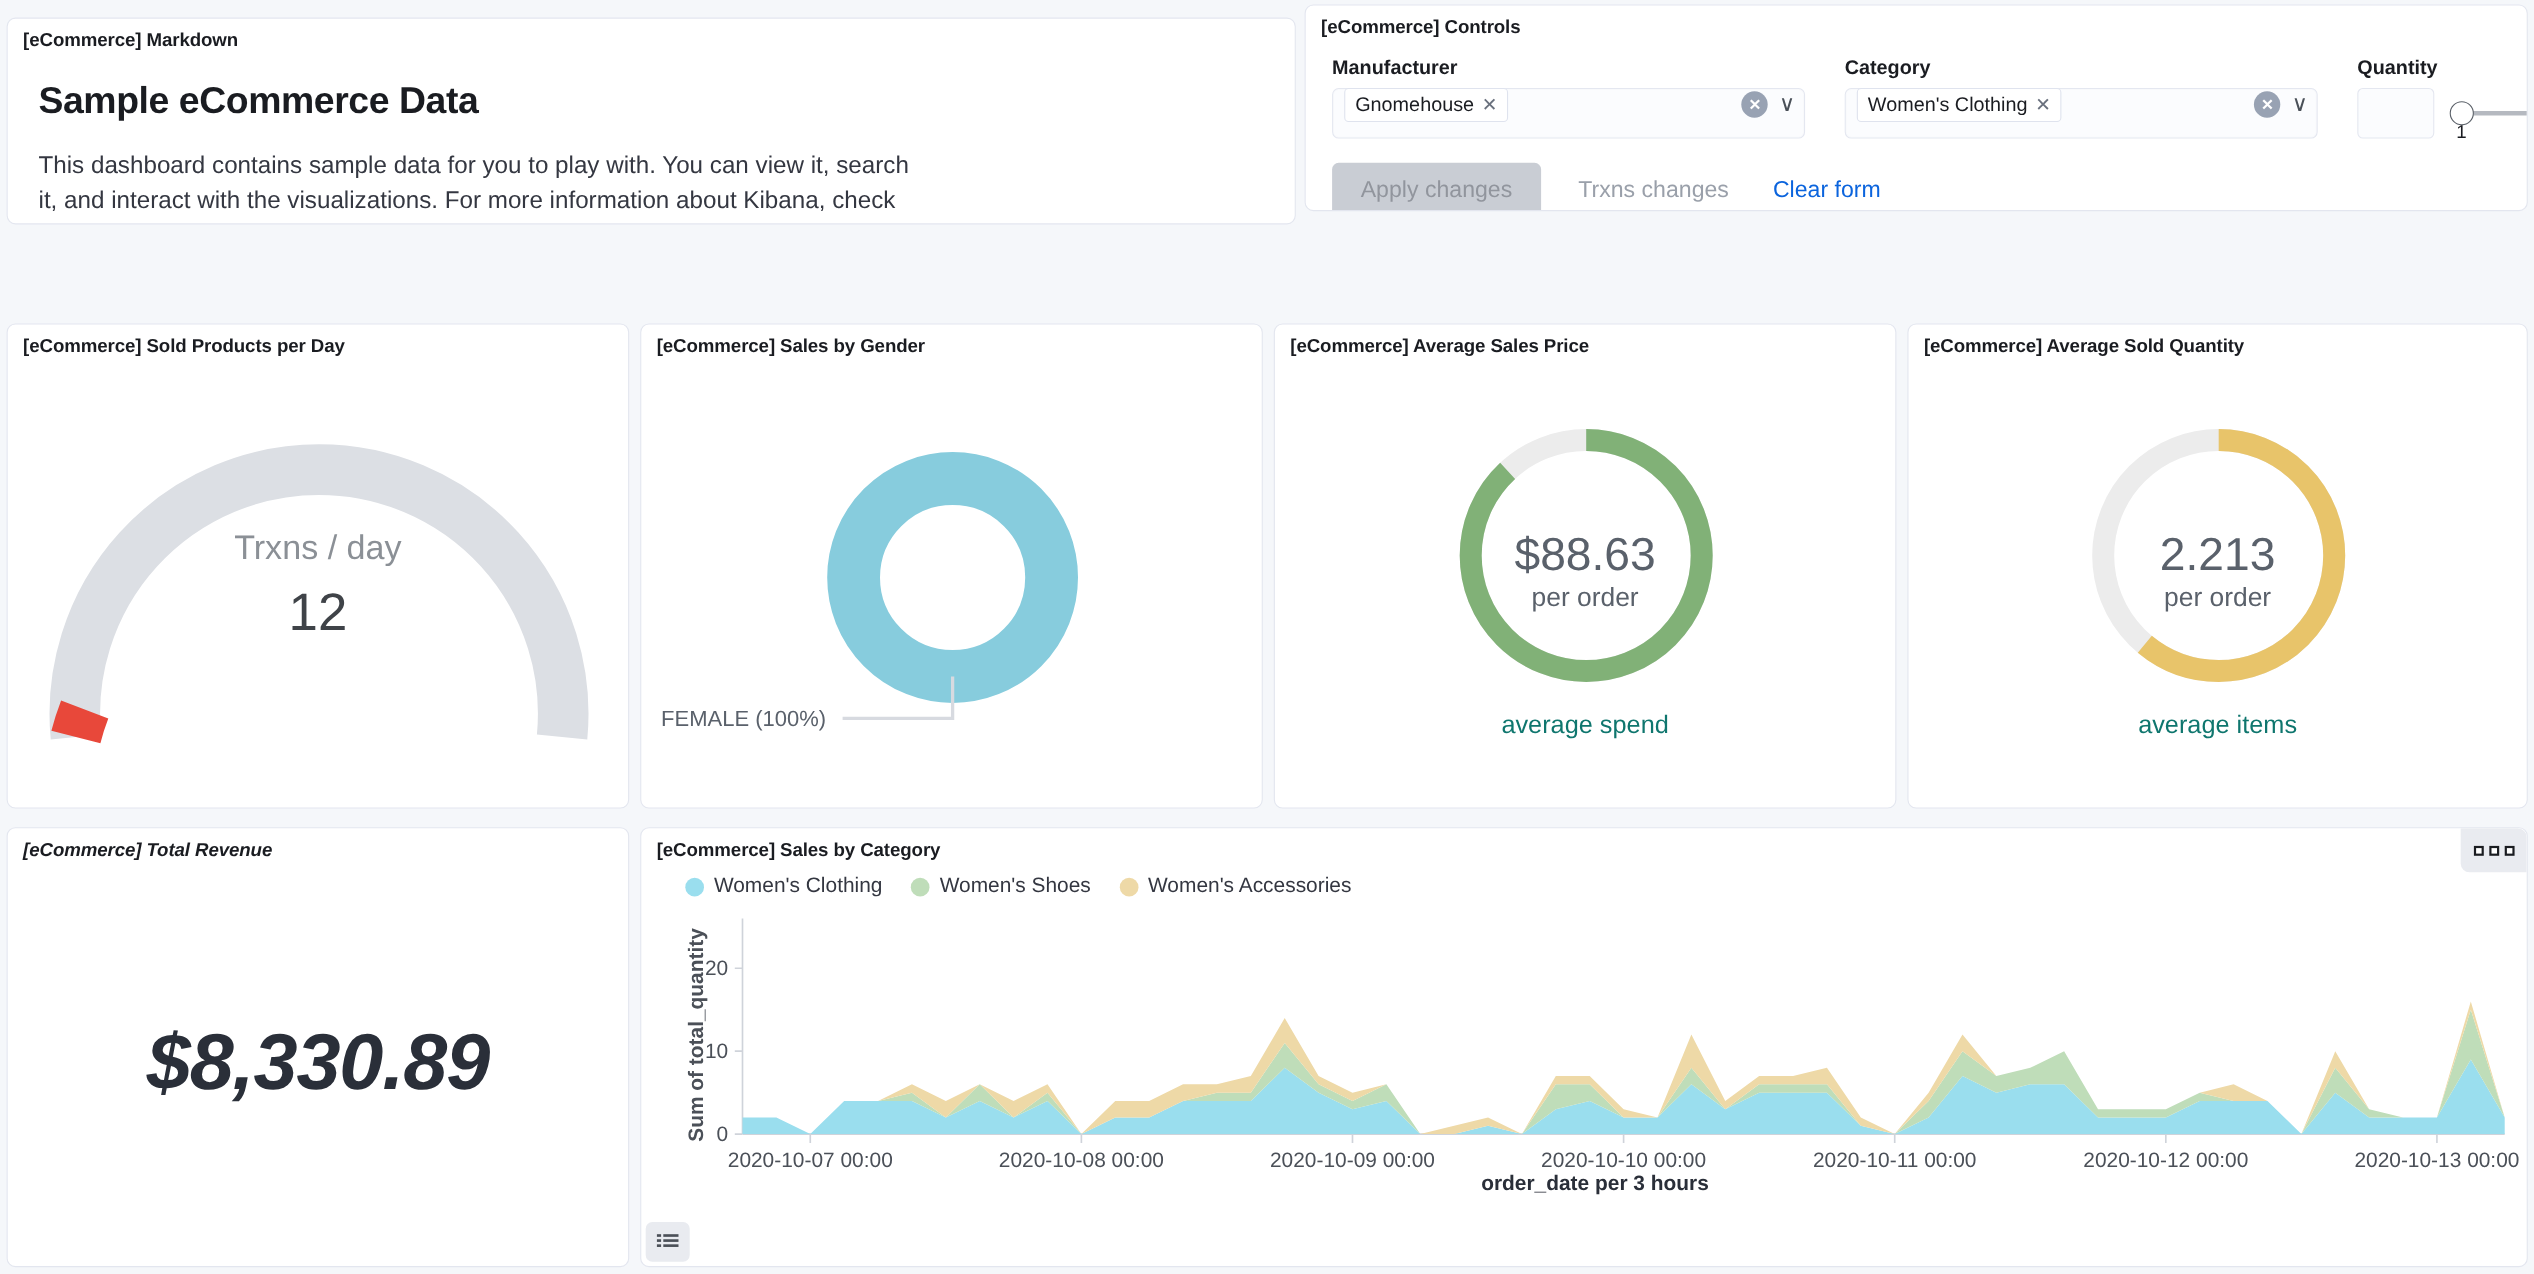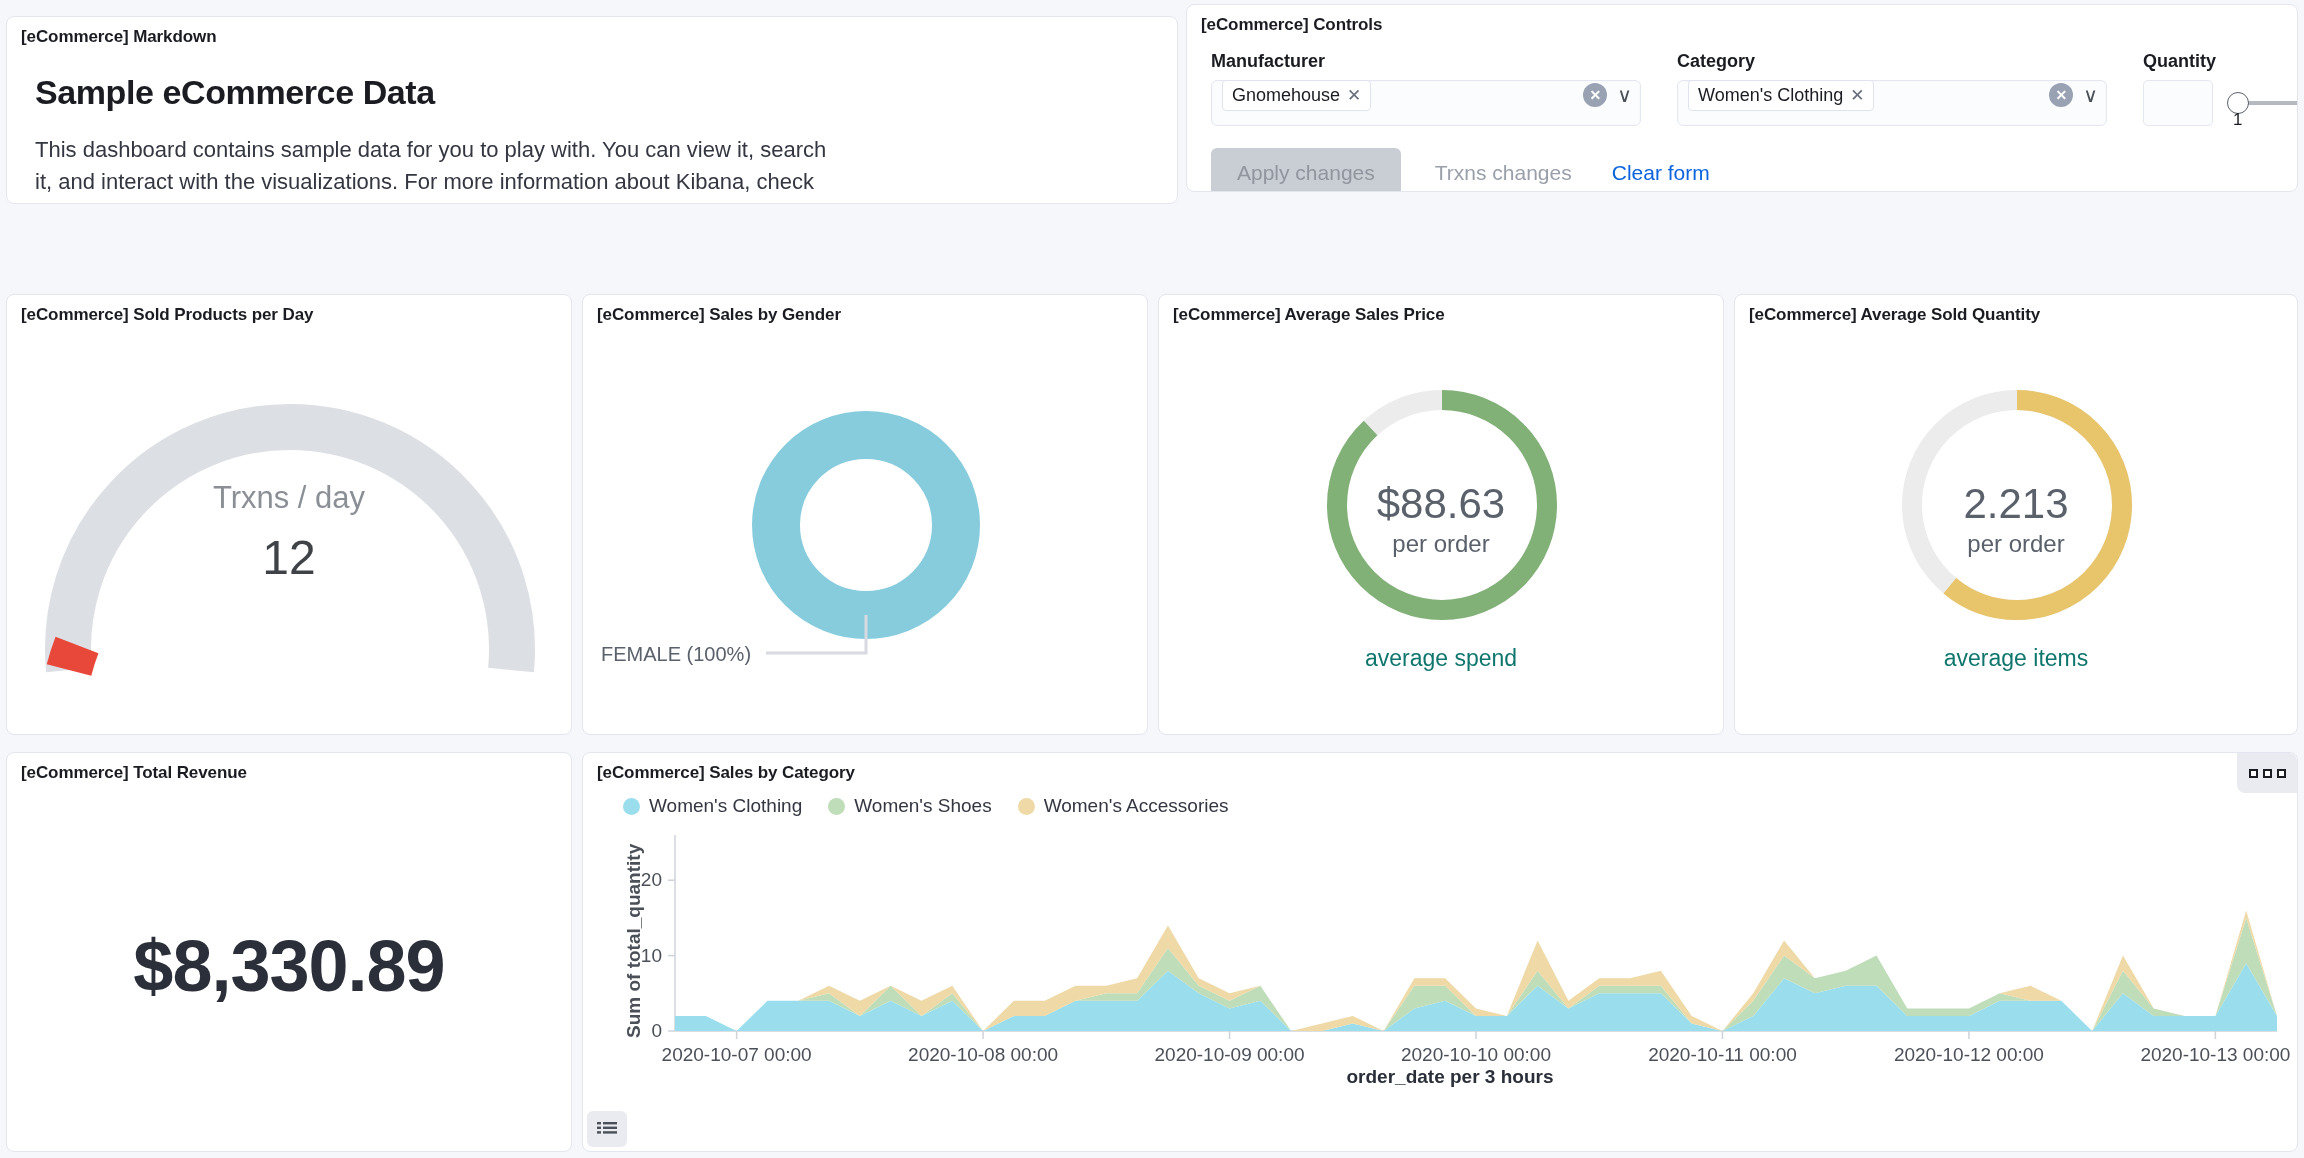--- a/index.html
+++ b/index.html
@@ -293,21 +293,21 @@
         <circle cx="282" cy="180" r="105" fill="none" stroke="#ececec" stroke-width="20"></circle>
 
         <circle cx="282" cy="180" r="105" fill="none" stroke="#e8c46a" stroke-width="20" stroke-dasharray="402.4 659.7" stroke-dashoffset="0" transform="rotate(-90 282 180)"></circle>
       </svg>
       <div class="ring-value" style="top:155px;">2.213</div>
       <div class="ring-sub" style="top:205px;">per order</div>
       <div class="ring-caption" style="top:320px;">average items</div>
     </div>
   </div>
 
-  <div class="panel" style="left:6px; top:752px; width:566px; height:400px;">
+  <div class="panel" style="left:6px; top:752px; width:566px; height:400px;font-style:italic;">
     <div class="panel-title">[eCommerce] Total Revenue</div>
     <div class="viz">
       <div class="metric-value">$8,330.89</div>
     </div>
   </div>
 
   <div class="panel" style="left:582px; top:752px; width:1716px; height:400px;">
     <div class="panel-title">[eCommerce] Sales by Category</div>
 
     <div class="icon-btn" style="right:0px; top:0px; width:60px; height:40px; border-radius:0 8px 0 8px;">

